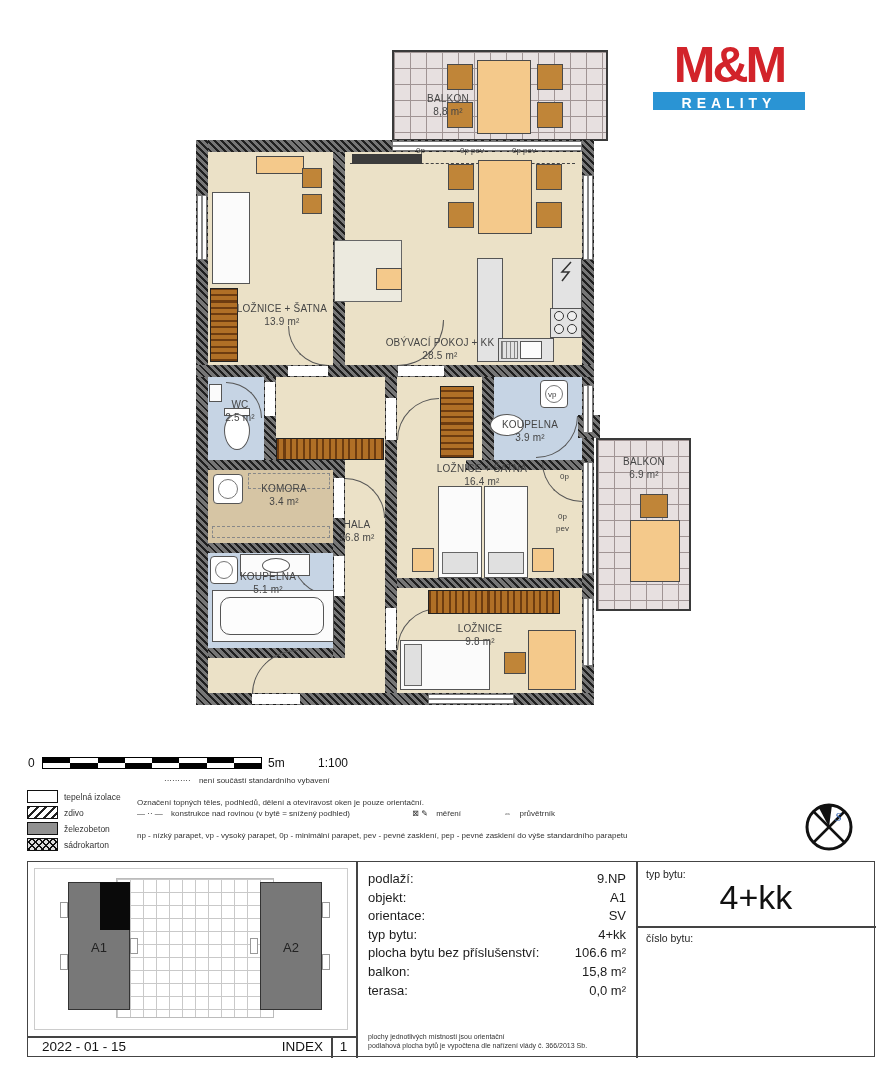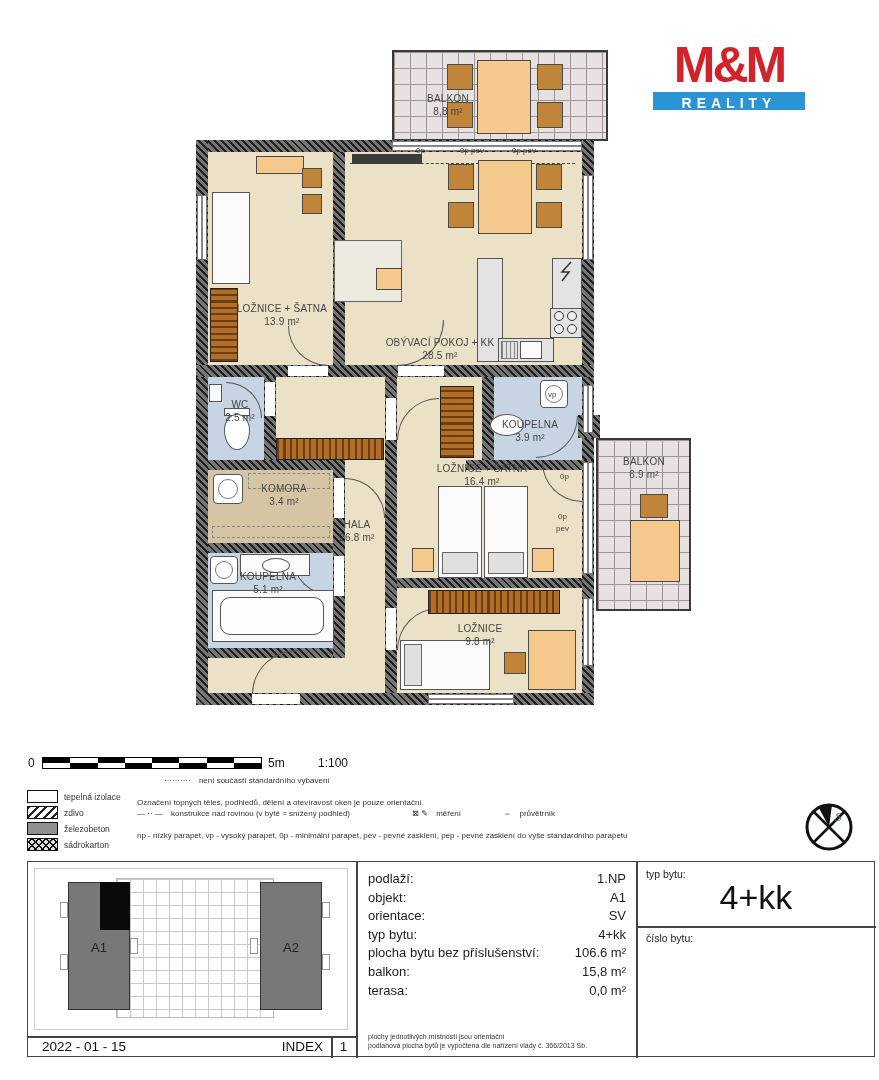--- a/index.html
+++ b/index.html
@@ -356,21 +356,21 @@
 
     <div class="abs hline" style="left:0;top:174px;width:328px;"></div>
     <div class="abs vline" style="left:303px;top:174px;height:22px;"></div>
     <div class="abs date-txt" style="left:14px;top:177px;">2022 - 01 - 15</div>
     <div class="abs date-txt" style="left:180px;top:177px;width:115px;text-align:right;">INDEX</div>
     <div class="abs date-txt" style="left:303px;top:177px;width:25px;text-align:center;">1</div>
 
     <div class="abs" style="left:340px;top:8px;width:258px;">
       <div class="irow">
         <span>podlaží:</span>
-        <span>1.NP</span>
+        <span>9.NP</span>
       </div>
       <div class="irow">
         <span>objekt:</span>
         <span>A1</span>
       </div>
       <div class="irow">
         <span>orientace:</span>
         <span>SV</span>
       </div>
       <div class="irow">

